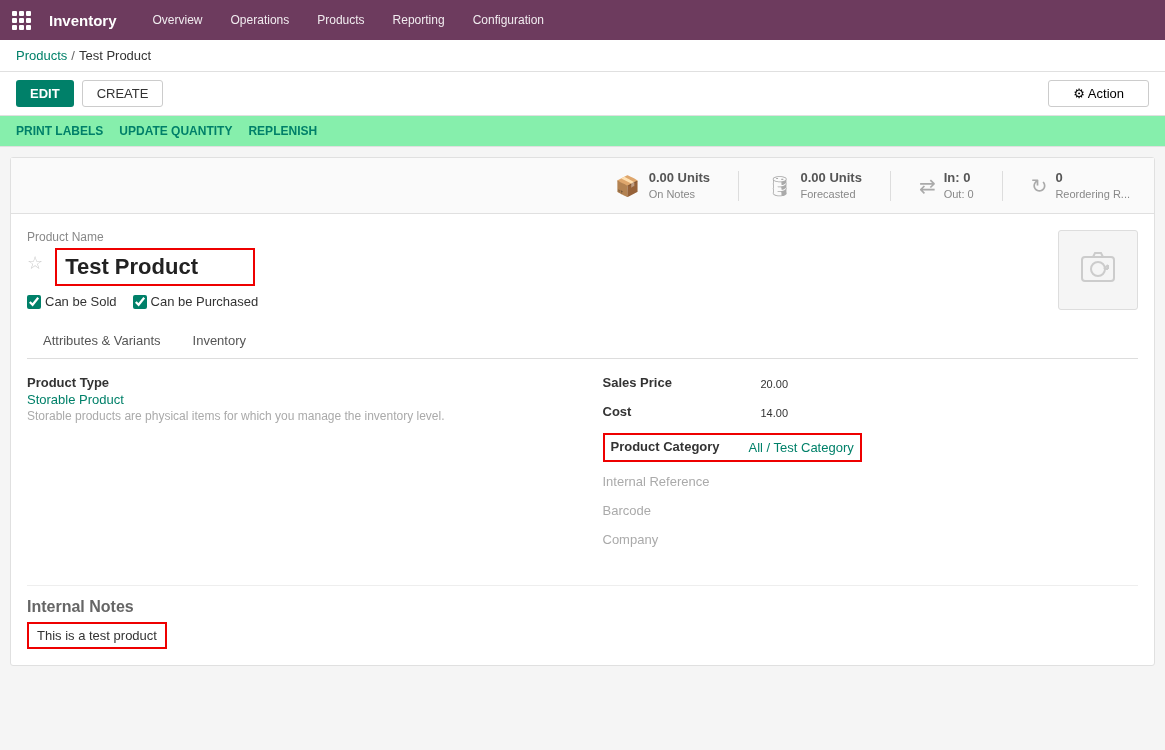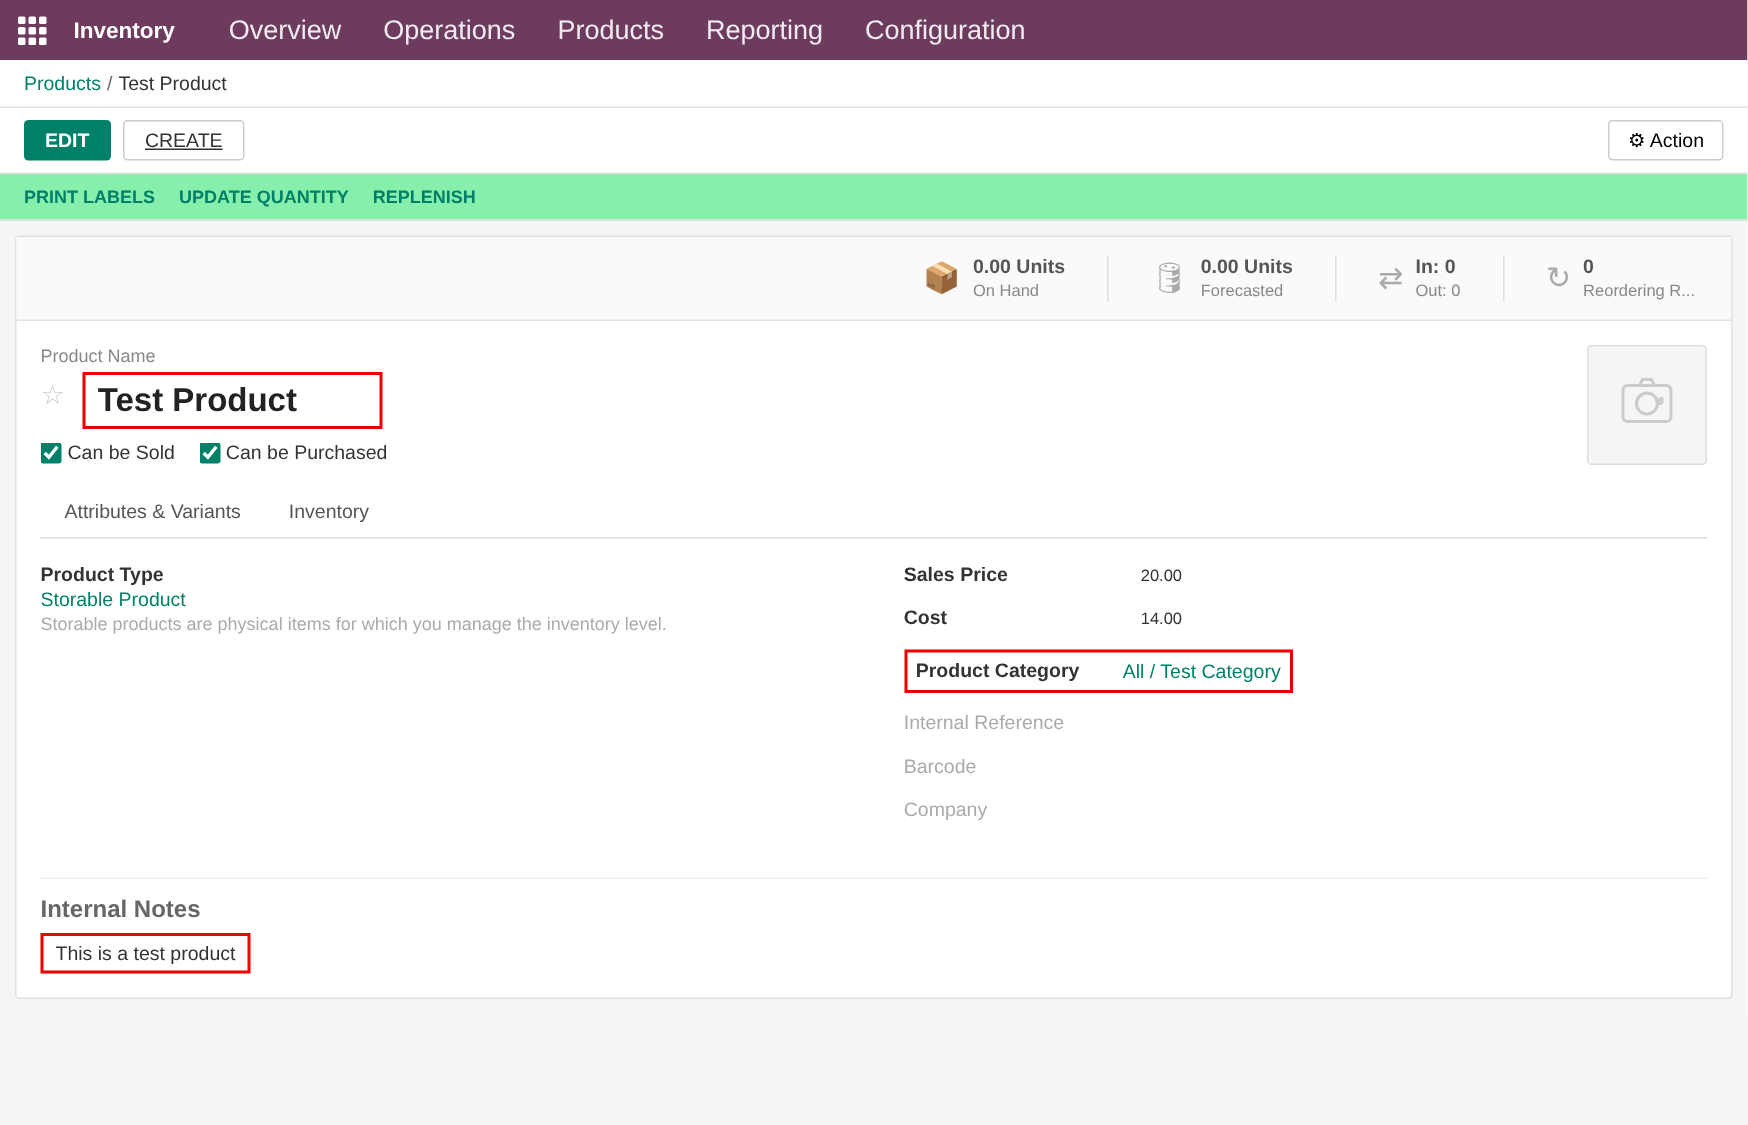--- a/index.html
+++ b/index.html
@@ -23,21 +23,21 @@
     .top-nav .app-name {
       font-size: 15px;
       font-weight: bold;
       margin-right: 20px;
       color: white;
     }
     .top-nav .nav-item {
       color: rgba(255,255,255,0.9);
       padding: 8px 12px;
       cursor: pointer;
-      font-size: 18px;
+      font-size: 12px;
       text-decoration: none;
     }
 
     
     .breadcrumb-area {
       background: white;
       padding: 8px 16px;
       border-bottom: 1px solid #e0e0e0;
       display: flex;
       align-items: center;
@@ -73,27 +73,26 @@
       text-align: center;
     }
     .btn-create {
       background: white;
       color: #333;
       border: 1px solid #ccc;
       padding: 5px 14px;
       cursor: pointer;
       font-size: 13px;
       border-radius: 3px;
-      text-decoration: underline;
     }
     .spacer { flex: 1; }
     .action-btn {
       background: white;
       border: 1px solid #ccc;
-      padding: 5px 12px;
+      padding: 5px 24px;
       cursor: pointer;
       font-size: 13px;
       border-radius: 3px;
       display: flex;
       align-items: center;
       gap: 4px;
     }
 
     
     .secondary-toolbar {
@@ -365,21 +364,21 @@
   <button class="sec-btn">REPLENISH</button>
 </div>
 
 <div class="main-content">
 
   <div class="stats-bar">
     <div class="stat-item">
       <span class="stat-icon">📦</span>
       <div class="stat-text">
         <div class="stat-num">0.00 Units</div>
-        <div class="stat-label">On Hand</div>
+        <div class="stat-label">On Notes</div>
       </div>
     </div>
     <div class="stat-divider"></div>
     <div class="stat-item">
       <span class="stat-icon">🛢</span>
       <div class="stat-text">
         <div class="stat-num">0.00 Units</div>
         <div class="stat-label">Forecasted</div>
       </div>
     </div>

